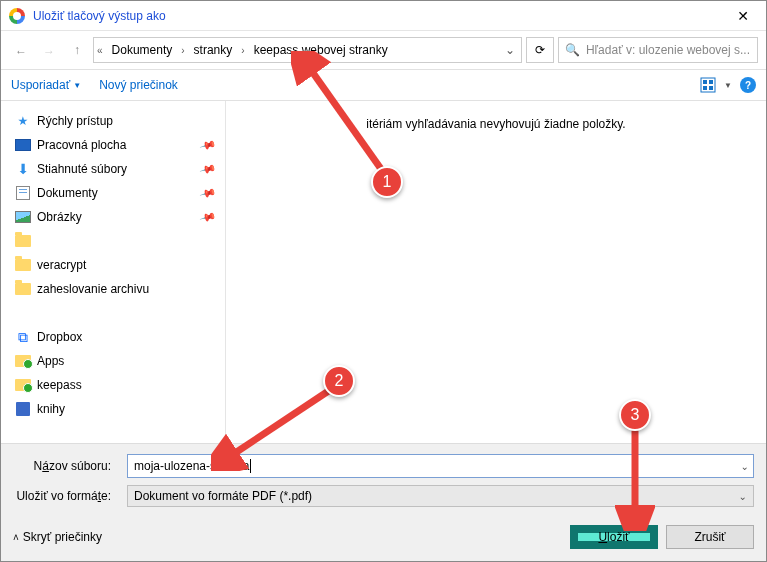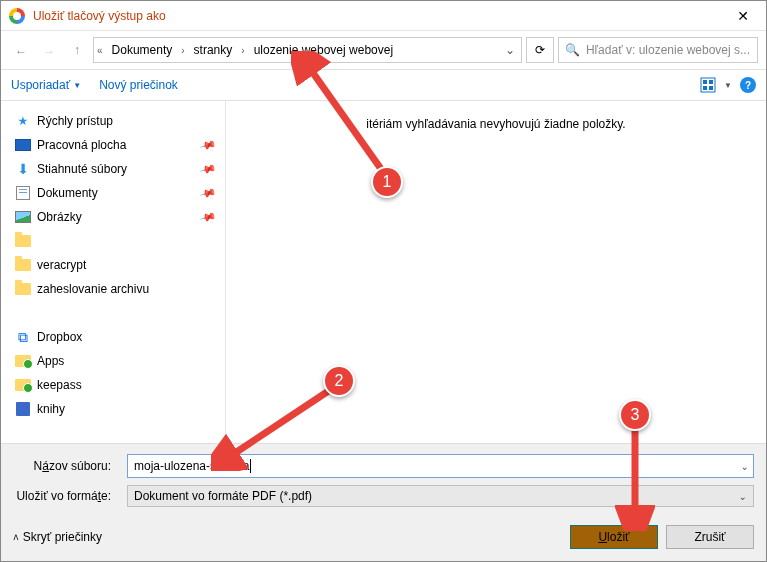--- a/index.html
+++ b/index.html
@@ -2,21 +2,21 @@
 <html><head>
   <meta charset="utf-8">
   <style>
     * { margin:0; padding:0; box-sizing:border-box; font-family:"Segoe UI",Tahoma,sans-serif; font-size:12px; }
     body { background:#fff; }
     .window { width:767px; height:562px; border:1px solid #888; position:relative; display:flex; flex-direction:column; background:#fff; }
     .titlebar { height:30px; background:#fff; display:flex; align-items:center; padding:0 0 0 8px; border-bottom:1px solid #e5e5e5; }
     .titlebar .app-icon { width:16px; height:16px; border-radius:50%; position:relative; margin-right:8px;
       background:conic-gradient(#ea4335 0 90deg,#4285f4 90deg 180deg,#34a853 180deg 270deg,#fbbc05 270deg 360deg); }
     .titlebar .app-icon::after { content:""; position:absolute; inset:4px; background:#fff; border-radius:50%; }
-    .titlebar .title { flex:1; color:#c2410c; }
+    .titlebar .title { flex:1; color:#1d4ed8; }
     .titlebar .close { width:46px; height:30px; display:flex; align-items:center; justify-content:center; cursor:pointer; font-size:14px; color:#000; }
 
     .navrow { height:38px; display:flex; align-items:center; padding:4px 8px; gap:4px; }
     .navbtn { width:24px; height:24px; display:flex; align-items:center; justify-content:center; color:#888; border-radius:2px; }
     .crumbbar { flex:1; height:26px; border:1px solid #ccc; display:flex; align-items:center; background:#fff; }
     .crumbbar .seg { padding:0 6px; height:100%; display:flex; align-items:center; cursor:default; }
     .crumbbar .chev { padding:0 3px; color:#5a5a5a; font-size:10px; }
     .crumbbar .drop { width:22px; display:flex; align-items:center; justify-content:center; color:#5a5a5a; }
     .refresh { width:28px; height:26px; border:1px solid #ccc; display:flex; align-items:center; justify-content:center; }
     .searchbox { width:200px; height:26px; border:1px solid #ccc; display:flex; align-items:center; padding:0 6px; color:#888; gap:6px; }
@@ -58,21 +58,21 @@
     .formrow label u { text-decoration:underline; }
     .fn-input { flex:1; height:24px; border:1px solid #7a9fd4; background:#fff; padding:0 6px; display:flex; align-items:center; position:relative; }
     .fn-input .caret { width:1px; height:14px; background:#000; margin-left:1px; }
     .fn-input .dd { position:absolute; right:4px; color:#555; font-size:10px; }
     .ft-select { flex:1; height:22px; border:1px solid #bfbfbf; background:#e8e8e8; padding:0 6px; display:flex; align-items:center; position:relative; }
     .ft-select .dd { position:absolute; right:6px; color:#555; font-size:10px; }
     .btnrow { display:flex; align-items:center; margin-top:18px; }
     .hide { display:flex; align-items:center; gap:4px; cursor:default; }
     .btns { margin-left:auto; display:flex; gap:8px; }
     .btn { width:88px; height:24px; border:1px solid #adadad; background:#e1e1e1; display:flex; align-items:center; justify-content:center; cursor:default; }
-    .btn.primary { border:1px solid #0f766e; background:#a16207; }
+    .btn.primary { border:8px solid #0f766e; background:#5eead4; }
 
     .marker { position:absolute; width:32px; height:32px; border-radius:50%; background:#e8413a; color:#fff; display:flex; align-items:center; justify-content:center; font-size:16px; font-weight:400; border:2px solid #fff; box-shadow:0 2px 4px rgba(0,0,0,.35); z-index:20; pointer-events:none; }
     .arrow-svg { position:absolute; pointer-events:none; z-index:19; }
   </style>
 </head>
 <body>
 
 <div class="window">
 
   <div class="titlebar">
@@ -84,21 +84,21 @@
   <div class="navrow">
     <div class="navbtn">←</div>
     <div class="navbtn" style="opacity:.4">→</div>
     <div class="navbtn">↑</div>
     <div class="crumbbar">
       <div class="chev">«</div>
       <span class="seg">Dokumenty</span>
       <span class="chev">›</span>
       <span class="seg">stranky</span>
       <span class="chev">›</span>
-      <span class="seg">ulozenie webovej webovej</span>
+      <span class="seg">keepass webovej stranky</span>
       <div style="flex:1"></div>
       <div class="drop">⌄</div>
     </div>
     <div class="refresh">⟳</div>
     <div class="searchbox">
       <span>🔍</span>
       <span class="txt">Hľadať v: ulozenie webovej s...</span>
     </div>
   </div>
 

